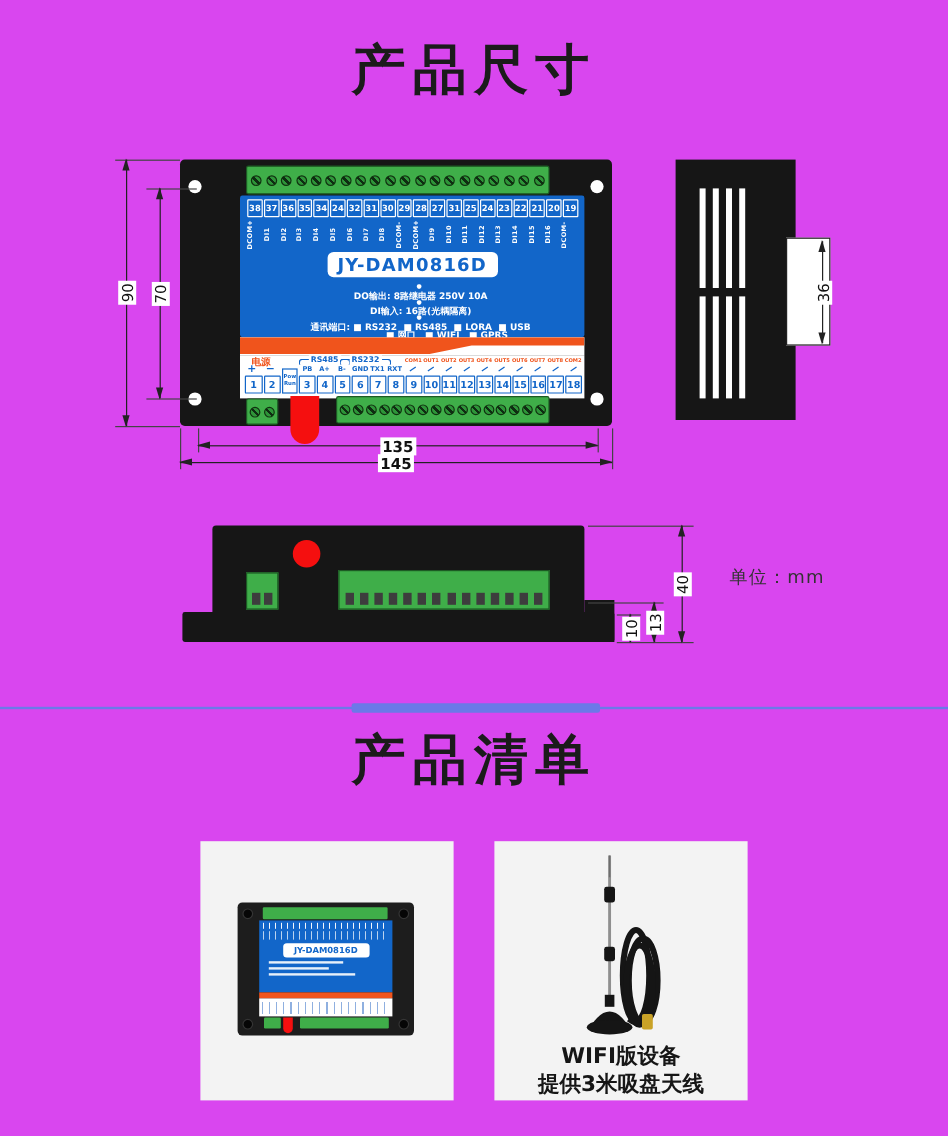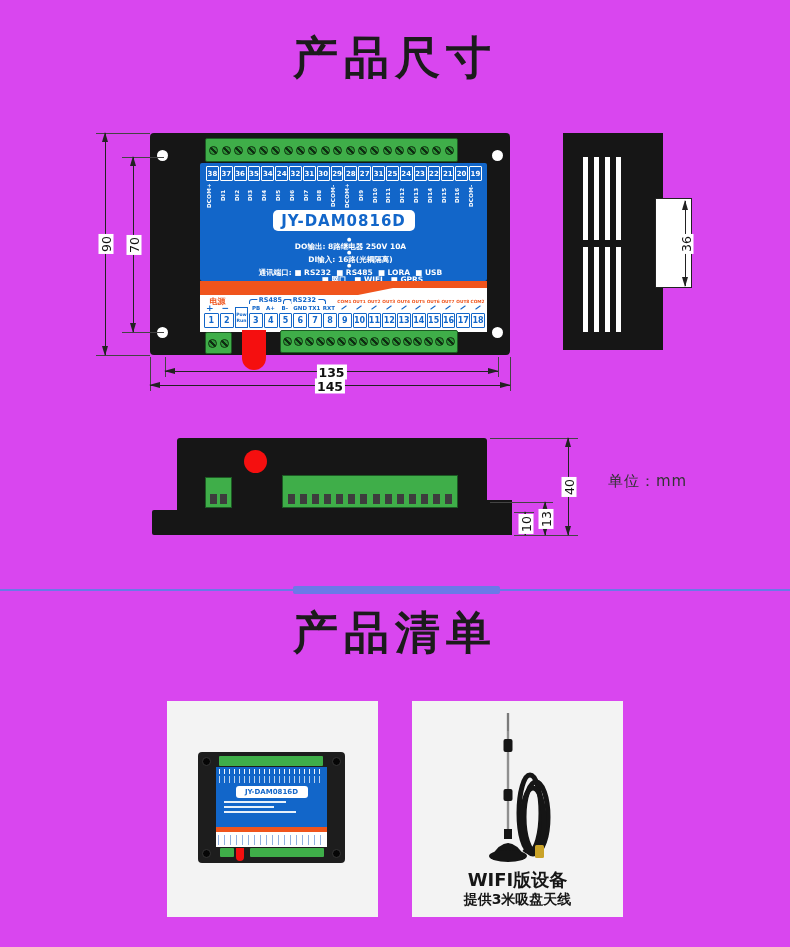--- a/index.html
+++ b/index.html
@@ -455,16 +455,16 @@
       <rect x="92" y="128" width="8" height="10" fill="#151515"></rect>
       <path d="M79,156 Q96,128 113,156 Z" fill="#151515"></path>
       <ellipse cx="96" cy="155" rx="19" ry="6" fill="#151515"></ellipse>
       <ellipse cx="118" cy="112" rx="11" ry="38" stroke="#151515" stroke-width="5" fill="none"></ellipse>
       <ellipse cx="124" cy="116" rx="12" ry="35" stroke="#151515" stroke-width="5" fill="none"></ellipse>
       <ellipse cx="121" cy="120" rx="11" ry="33" stroke="#151515" stroke-width="5" fill="none"></ellipse>
       <path d="M112,148 C120,154 126,152 128,148" stroke="#151515" stroke-width="5" fill="none"></path>
       <rect x="123" y="144" width="9" height="13" rx="1.5" fill="#c9a227"></rect>
     </svg>
     <div class="card-caption" style="top:167px;font-size:18px;">WIFI版设备</div>
-    <div class="card-caption" style="top:190px;font-size:14px;">提供3米吸盘天线</div>
+    <div class="card-caption" style="top:190px;font-size:18px;">提供3米吸盘天线</div>
   </div>
 
 </div>
 
 </body></html>

